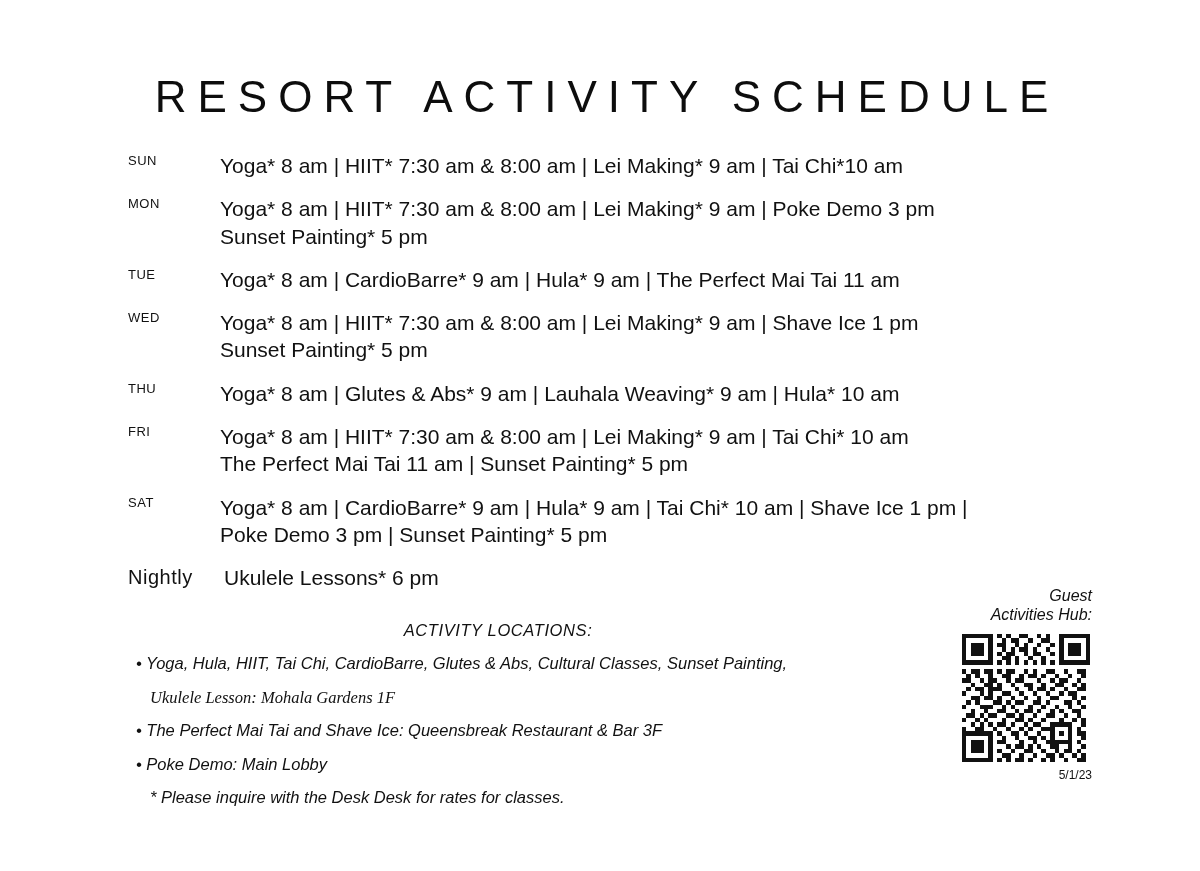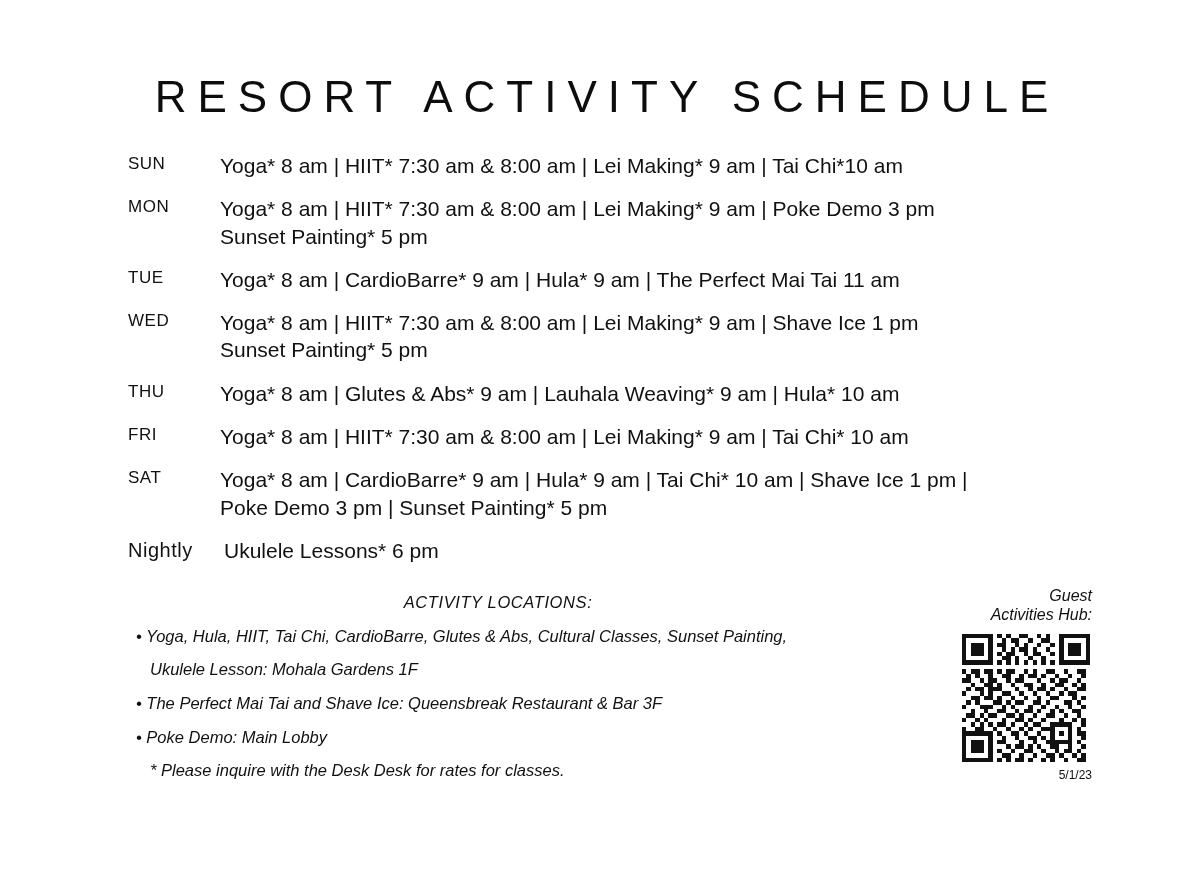--- a/index.html
+++ b/index.html
@@ -37,21 +37,21 @@
     padding-right: 40px;
   }
   .row {
     display: flex;
     align-items: flex-start;
     margin-bottom: 16px;
   }
   .daylabel {
     width: 92px;
     flex: 0 0 92px;
-    font-size: 17px;
+    font-size: 13px;
     font-weight: 400;
     color: #111;
     letter-spacing: 0.5px;
     line-height: 1.25;
     padding-top: 1px;
   }
   .daylabel.nightly {
     font-size: 20px;
     width: 96px;
     flex: 0 0 96px;
@@ -77,20 +77,21 @@
   .loc-head {
     letter-spacing: 0.6px;
     margin-bottom: 2px;
     text-align: center;
   }
   .loc-item {
     margin: 8px;
   }
   .loc-sub {
     padding-left: 14px;
+    font-family: Liberation Serif, serif;
   }
   .loc-note {
     padding-left: 22px;
     margin-top: 2px;
   }
   .qr-block {
     position: absolute;
     right: 108px;
     top: 586px;
     width: 132px;
@@ -160,20 +161,21 @@
       <div class="daylabel">THU</div>
       <div class="entries">
         <div class="line">Yoga* 8 am  |  Glutes &amp; Abs* 9 am |  Lauhala Weaving* 9 am |  Hula* 10 am</div>
       </div>
     </div>
 
     <div class="row">
       <div class="daylabel">FRI</div>
       <div class="entries">
         <div class="line">Yoga* 8 am  |  HIIT*  7:30 am &amp; 8:00 am |  Lei Making* 9 am |  Tai Chi* 10 am</div>
+        <div class="line">The Perfect Mai Tai 11 am |  Sunset Painting* 5 pm</div>
       </div>
     </div>
 
     <div class="row">
       <div class="daylabel">SAT</div>
       <div class="entries">
         <div class="line">Yoga*  8 am  |  CardioBarre* 9 am |  Hula* 9 am | Tai Chi* 10 am | Shave Ice 1 pm |</div>
         <div class="line">Poke Demo 3 pm |  Sunset Painting* 5 pm</div>
       </div>
     </div>

